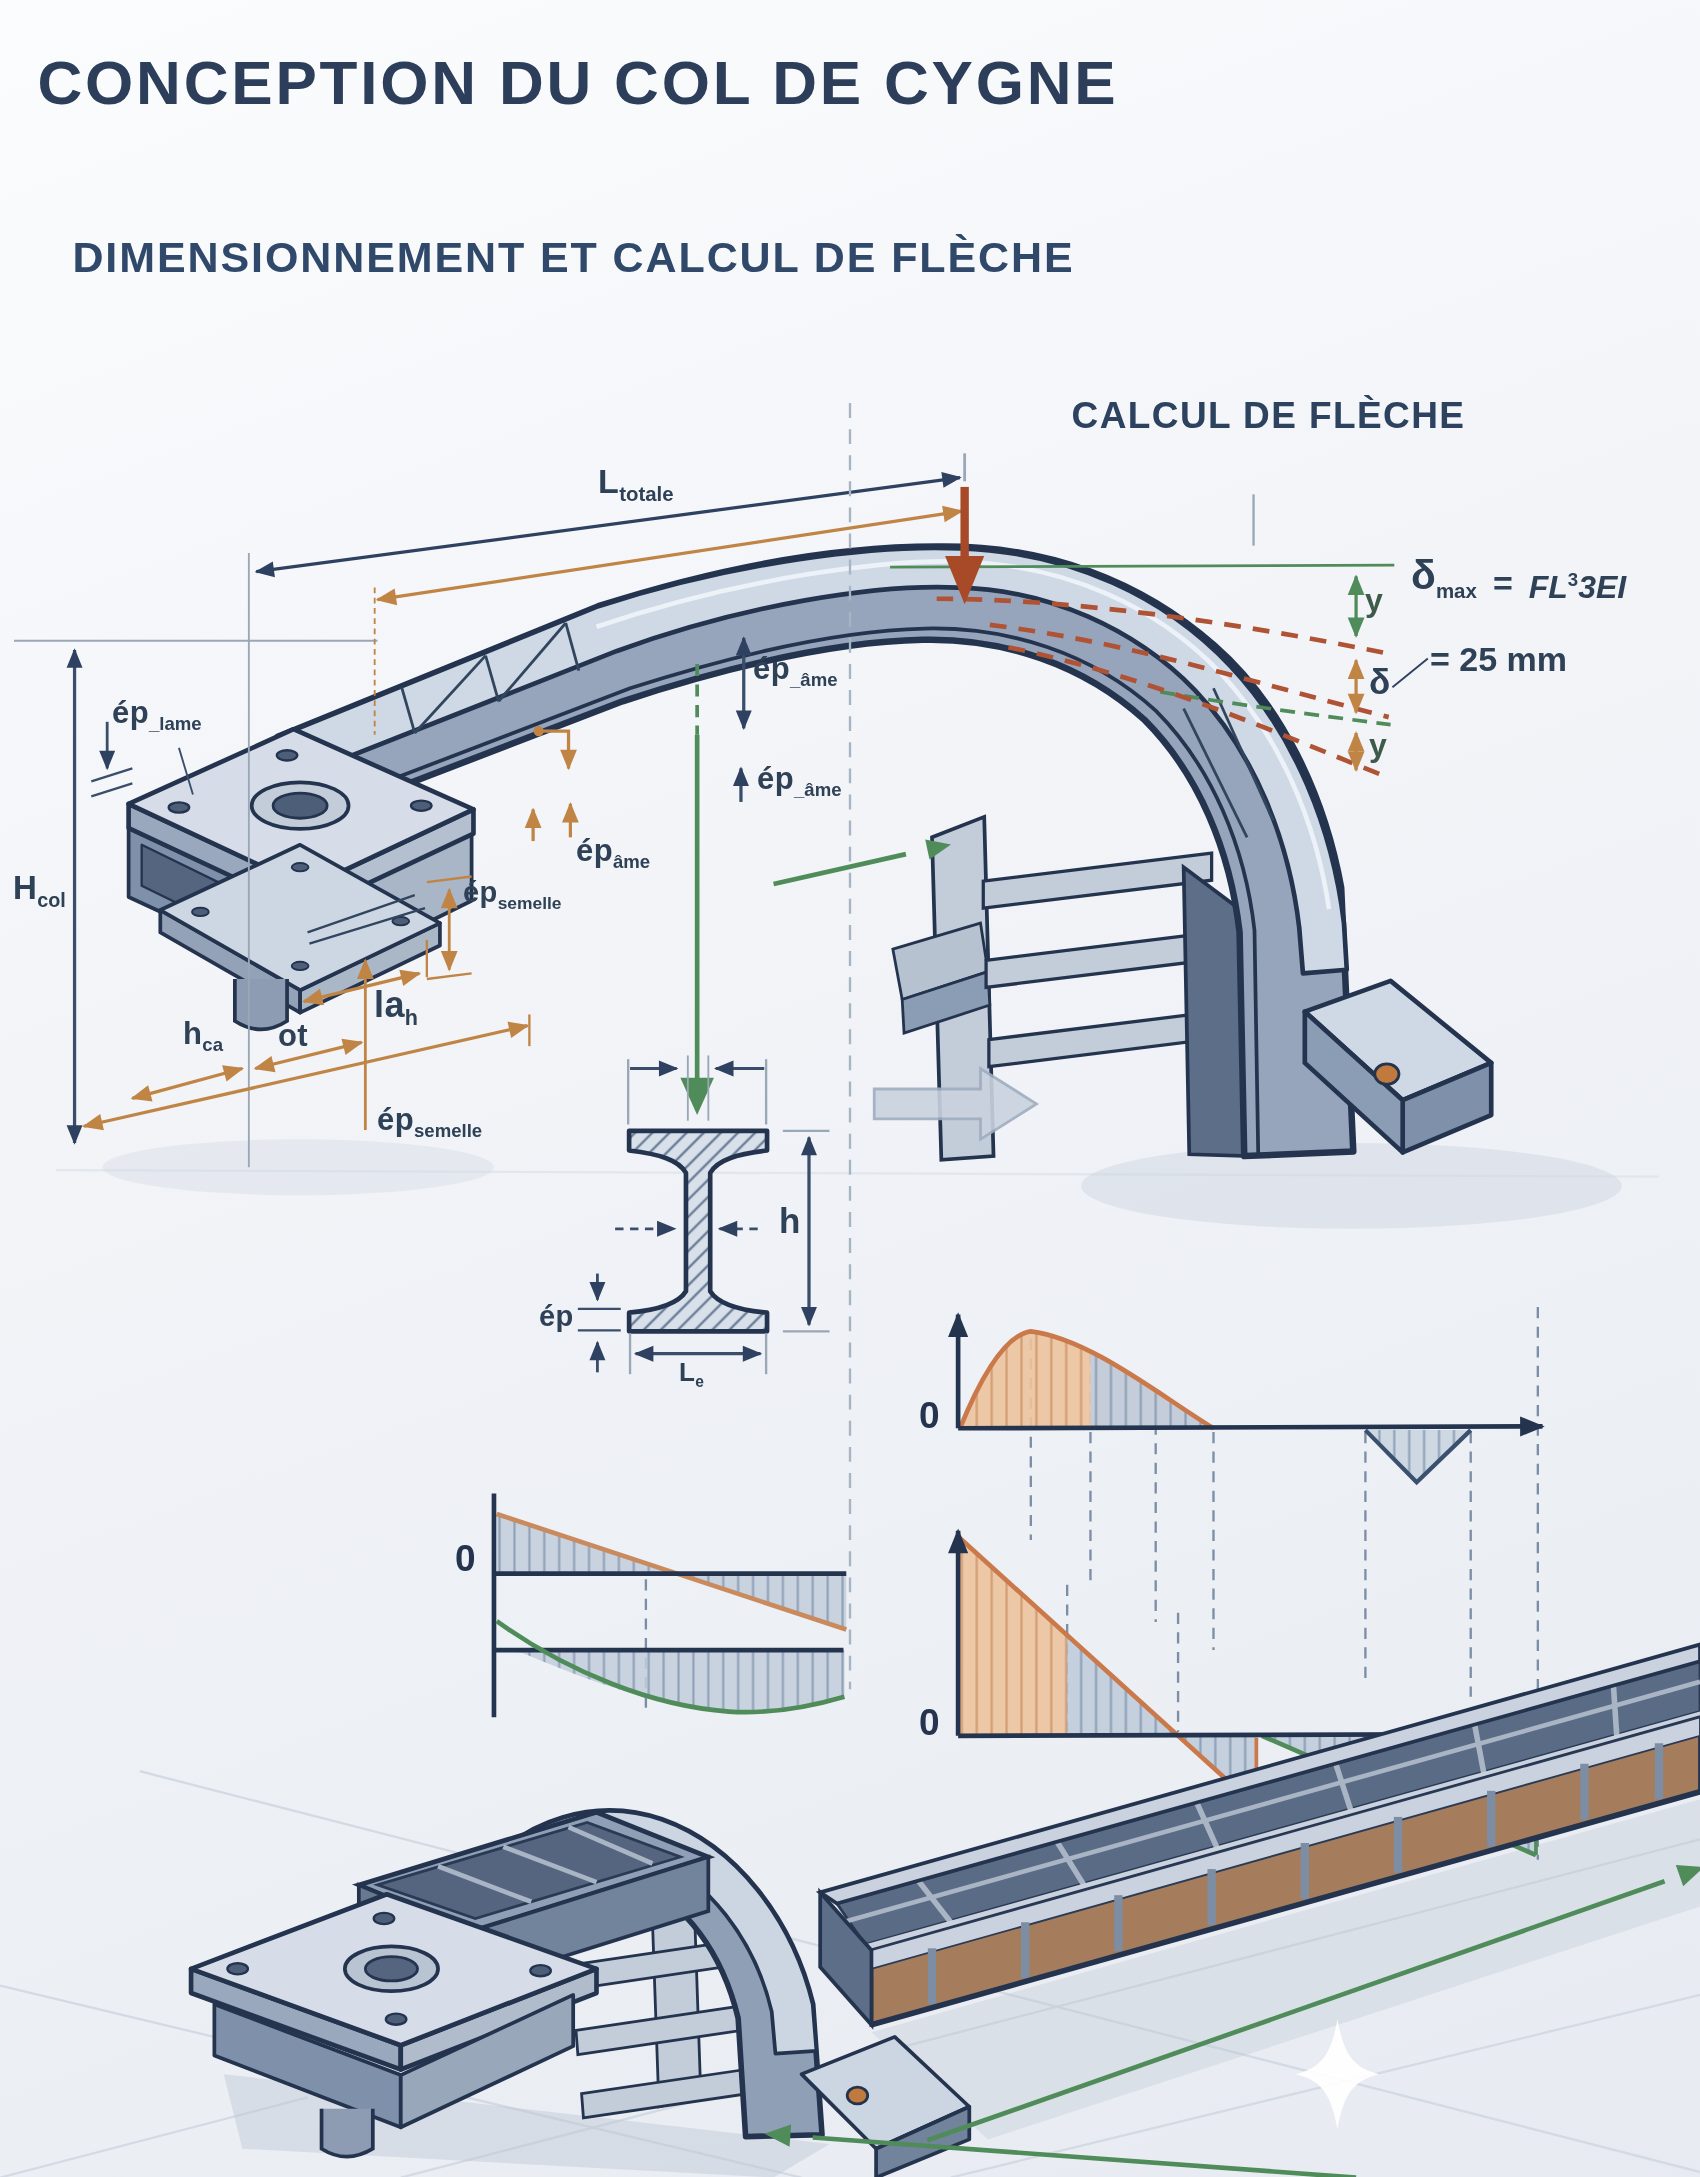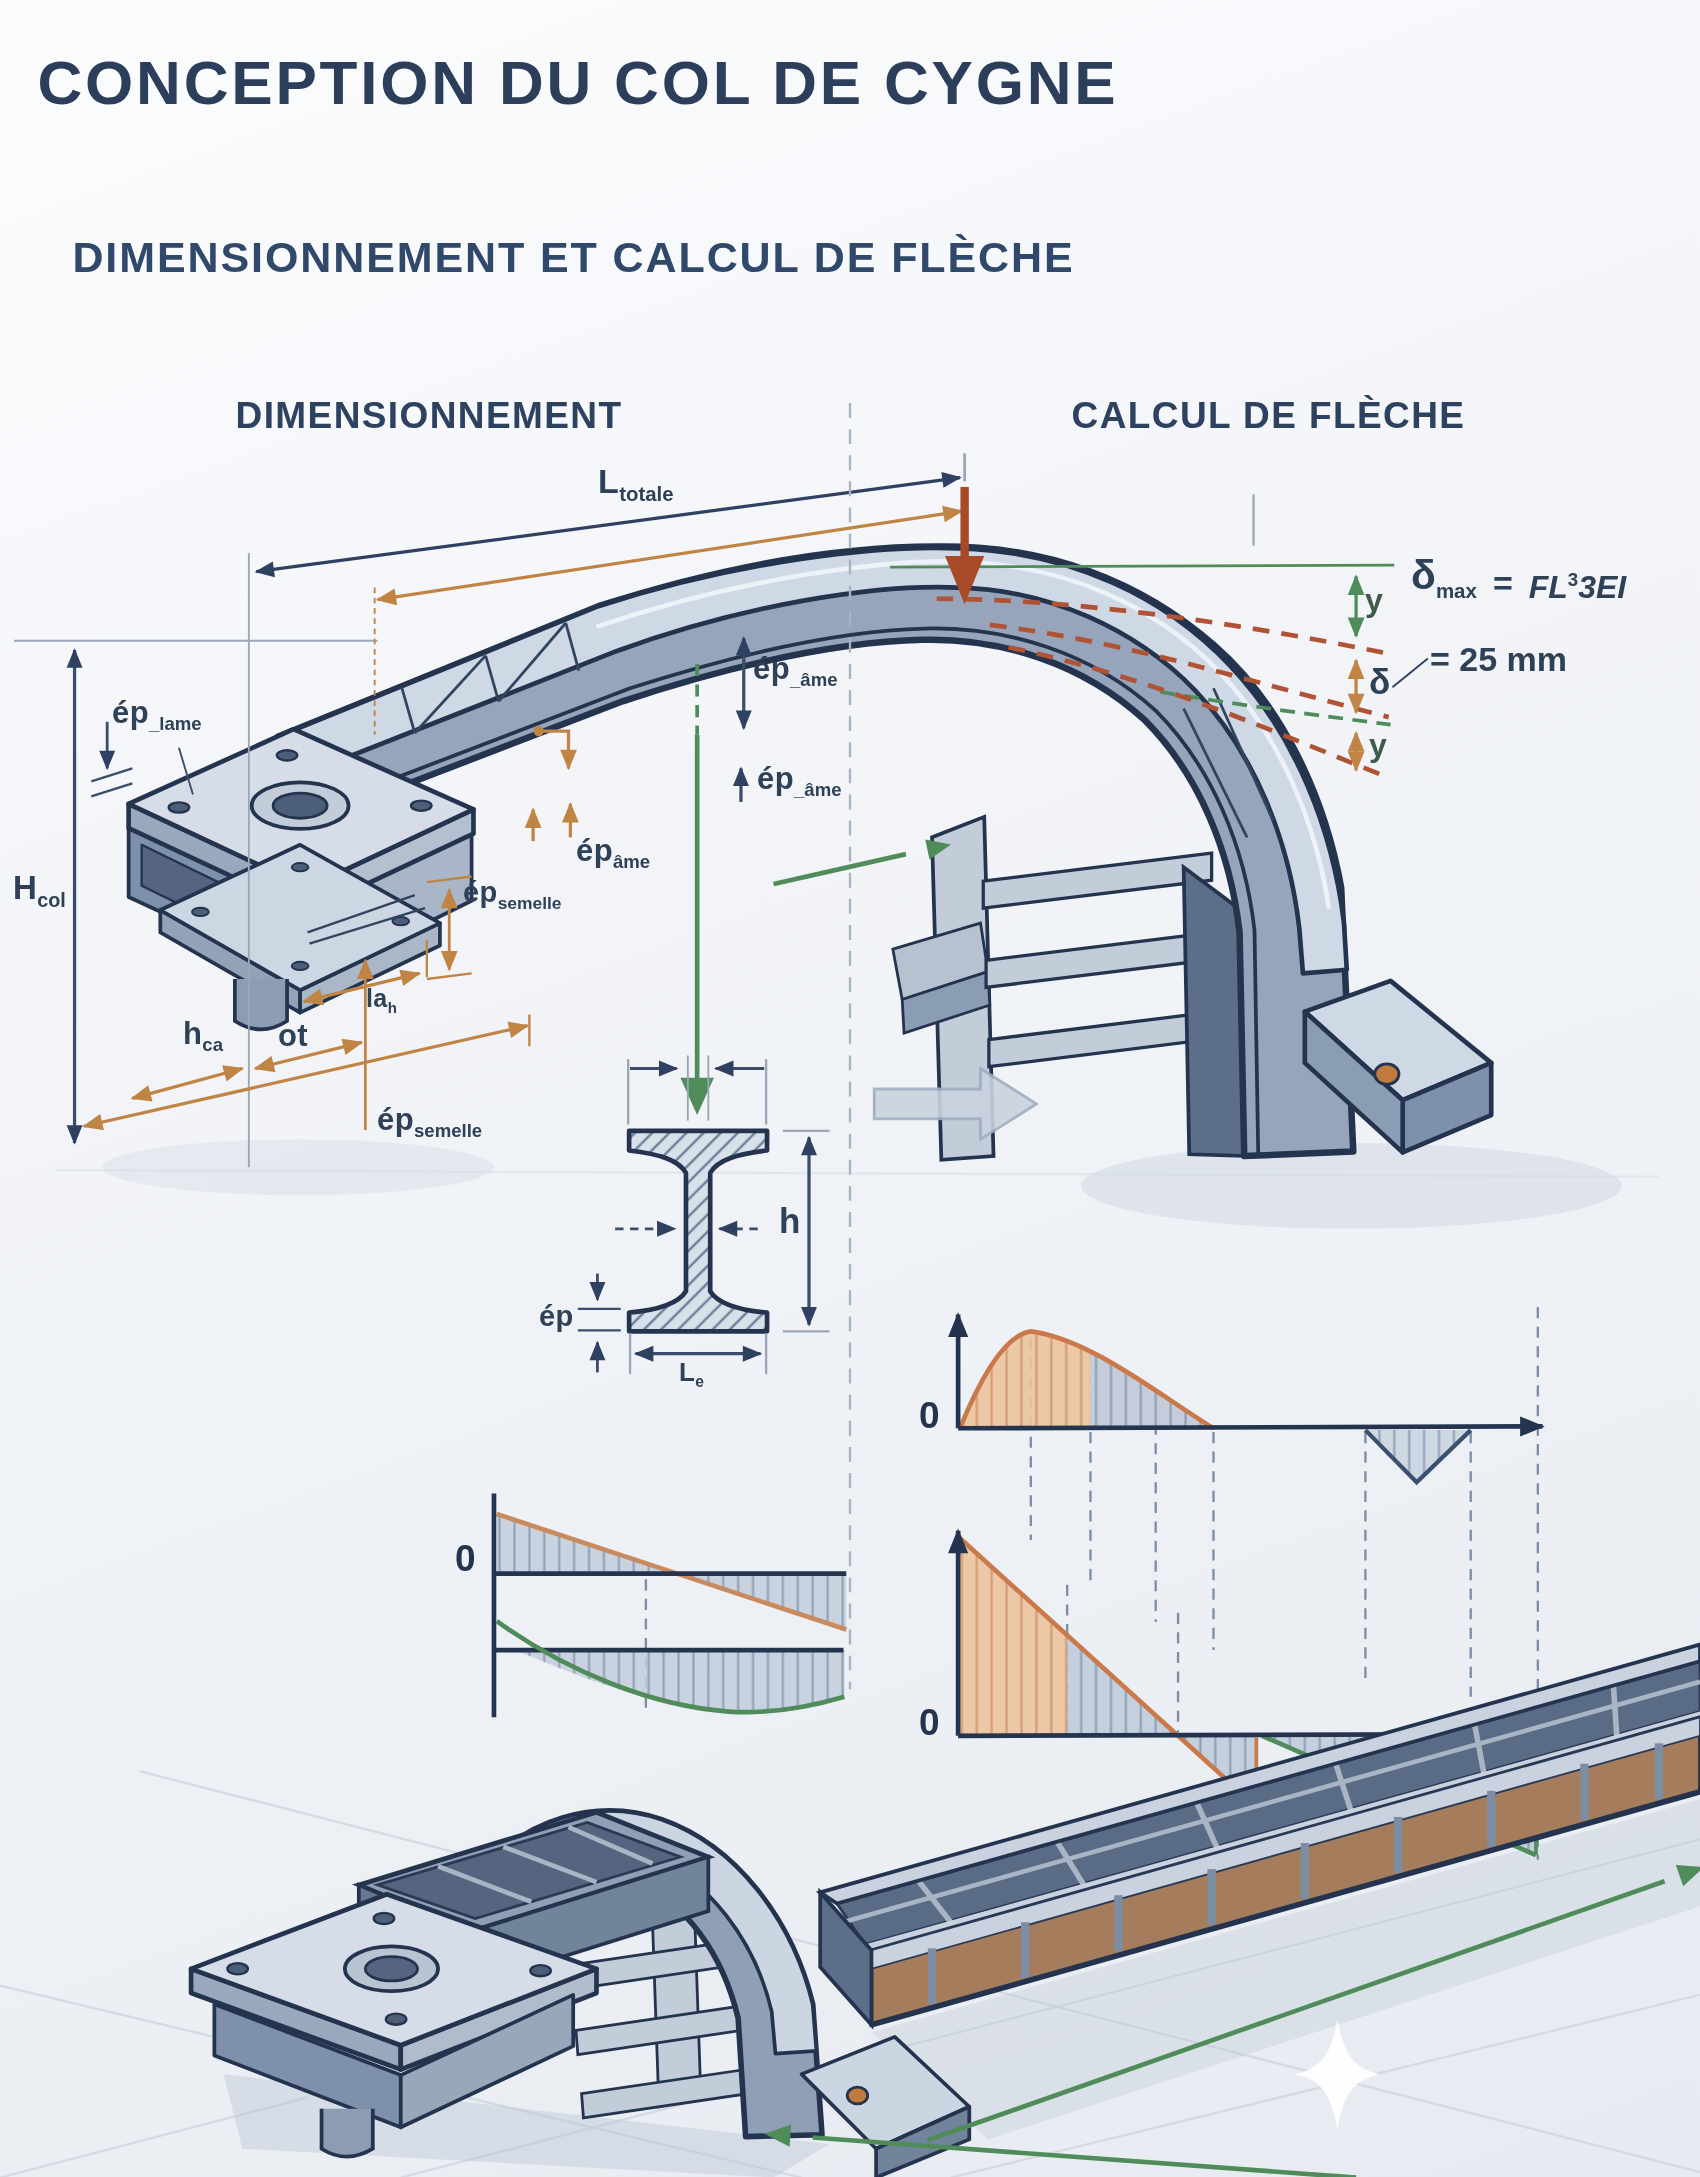--- a/index.html
+++ b/index.html
@@ -408,34 +408,33 @@
   <line x1="1455" y1="2336" x2="872" y2="2293" stroke="#4f8c5a" stroke-width="5"></line>
   <polygon points="0,-12 28,0 0,12" transform="translate(848,2291) rotate(184)" fill="#4f8c5a"></polygon>
 </g>
 
 <path d="M1435,2166 C1442,2206 1454,2219 1480,2225 C1454,2231 1442,2244 1435,2284
          C1428,2244 1416,2231 1390,2225 C1416,2219 1428,2206 1435,2166 Z" fill="#ffffff" opacity="0.92"></path>
 </svg>
 
 <div class="txt title">CONCEPTION DU COL DE CYGNE</div>
 <div class="txt subtitle">DIMENSIONNEMENT ET CALCUL DE FLÈCHE</div>
-<div class="txt sec left">DIMENSIONNEMENT</div>
 <div class="txt sec right">CALCUL DE FLÈCHE</div>
 
 <div class="lbl" style="left:598px;top:462px;font-size:34px"><span>L</span><sub>totale</sub></div>
 <div class="lbl" style="left:112px;top:695px;font-size:31px"><span>ép</span><sub>_lame</sub></div>
 <div class="lbl" style="left:13px;top:869px;font-size:33px"><span>H</span><sub>col</sub></div>
 <div class="lbl" style="left:753px;top:651px;font-size:31px"><span>ép</span><sub>_âme</sub></div>
 <div class="lbl" style="left:757px;top:761px;font-size:31px"><span>ép</span><sub>_âme</sub></div>
 <div class="lbl" style="left:576px;top:833px;font-size:31px"><span>ép</span><sub>âme</sub></div>
 <div class="lbl" style="left:463px;top:876px;font-size:29px"><span>ép</span><sub>semelle</sub></div>
 <div class="lbl" style="left:377px;top:1102px;font-size:31px"><span>ép</span><sub>semelle</sub></div>
 <div class="lbl" style="left:183px;top:1016px;font-size:31px"><span>h</span><sub>ca</sub></div>
 <div class="lbl" style="left:278px;top:1018px;font-size:31px"><span>ot</span><sub></sub></div>
-<div class="lbl" style="left:366px;top:984px;font-size:25px"><span>la</span><sub>h</sub></div>
+<div class="lbl" style="left:374px;top:984px;font-size:36px"><span>la</span><sub>h</sub></div>
 <div class="lbl" style="left:779px;top:1201px;font-size:35px"><span>h</span><sub></sub></div>
 <div class="lbl" style="left:539px;top:1300px;font-size:29px"><span>ép</span><sub></sub></div>
 <div class="lbl" style="left:679px;top:1357px;font-size:26px"><span>L</span><sub>e</sub></div>
 
 <div class="lbl greeny" style="left:1365px;top:582px;font-size:32px">y</div>
 <div class="lbl" style="left:1369px;top:662px;font-size:35px">δ</div>
 <div class="lbl greeny" style="left:1369px;top:727px;font-size:32px">y</div>
 
 <div class="formula" style="left:1411px;top:552px">
   <span class="lhs"><span>δ</span><sub>max</sub></span>

